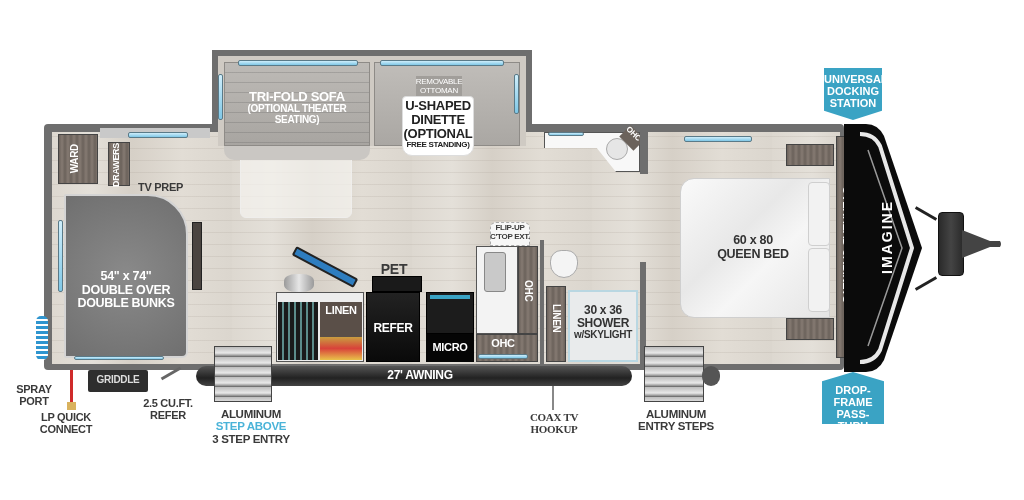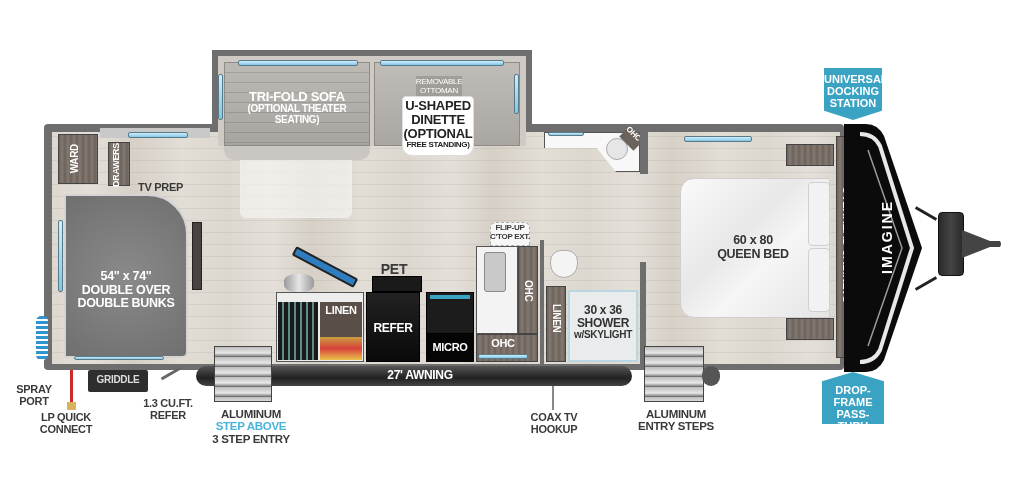--- a/index.html
+++ b/index.html
@@ -169,29 +169,29 @@
 
 <div class="lbl dark" style="left:12px;top:384px;width:44px;font-size:11px;">
   <div>SPRAY</div>
   <div>PORT</div>
 </div>
 <div class="lbl dark" style="left:34px;top:412px;width:64px;font-size:11px;">
   <div>LP QUICK</div>
   <div>CONNECT</div>
 </div>
 <div class="lbl dark" style="left:138px;top:398px;width:60px;font-size:11px;">
-  <div>1.3 CU.FT.</div>
+  <div>2.5 CU.FT.</div>
   <div>REFER</div>
 </div>
 <div class="lbl dark" style="left:210px;top:408px;width:82px;font-size:11.5px;">
   <div>ALUMINUM</div>
   <div style="color:#4ab3d8;">STEP ABOVE</div>
   <div>3 STEP ENTRY</div>
 </div>
-<div class="lbl dark" style="left:524px;top:412px;width:60px;font-size:11px;">
+<div class="lbl dark" style="left:524px;top:412px;width:60px;font-size:11px;font-family:Liberation Serif, serif;">
   <div>COAX TV</div>
   <div>HOOKUP</div>
 </div>
 <div class="lbl dark" style="left:636px;top:408px;width:80px;font-size:11.5px;">
   <div>ALUMINUM</div>
   <div>ENTRY STEPS</div>
 </div>
 
 <div class="abs blue-tag" style="left:824px;top:68px;width:58px;height:52px;padding-top:5px;clip-path:polygon(0 0,100% 0,100% 82%,50% 100%,0 82%);">
   <div>UNIVERSAL</div>

